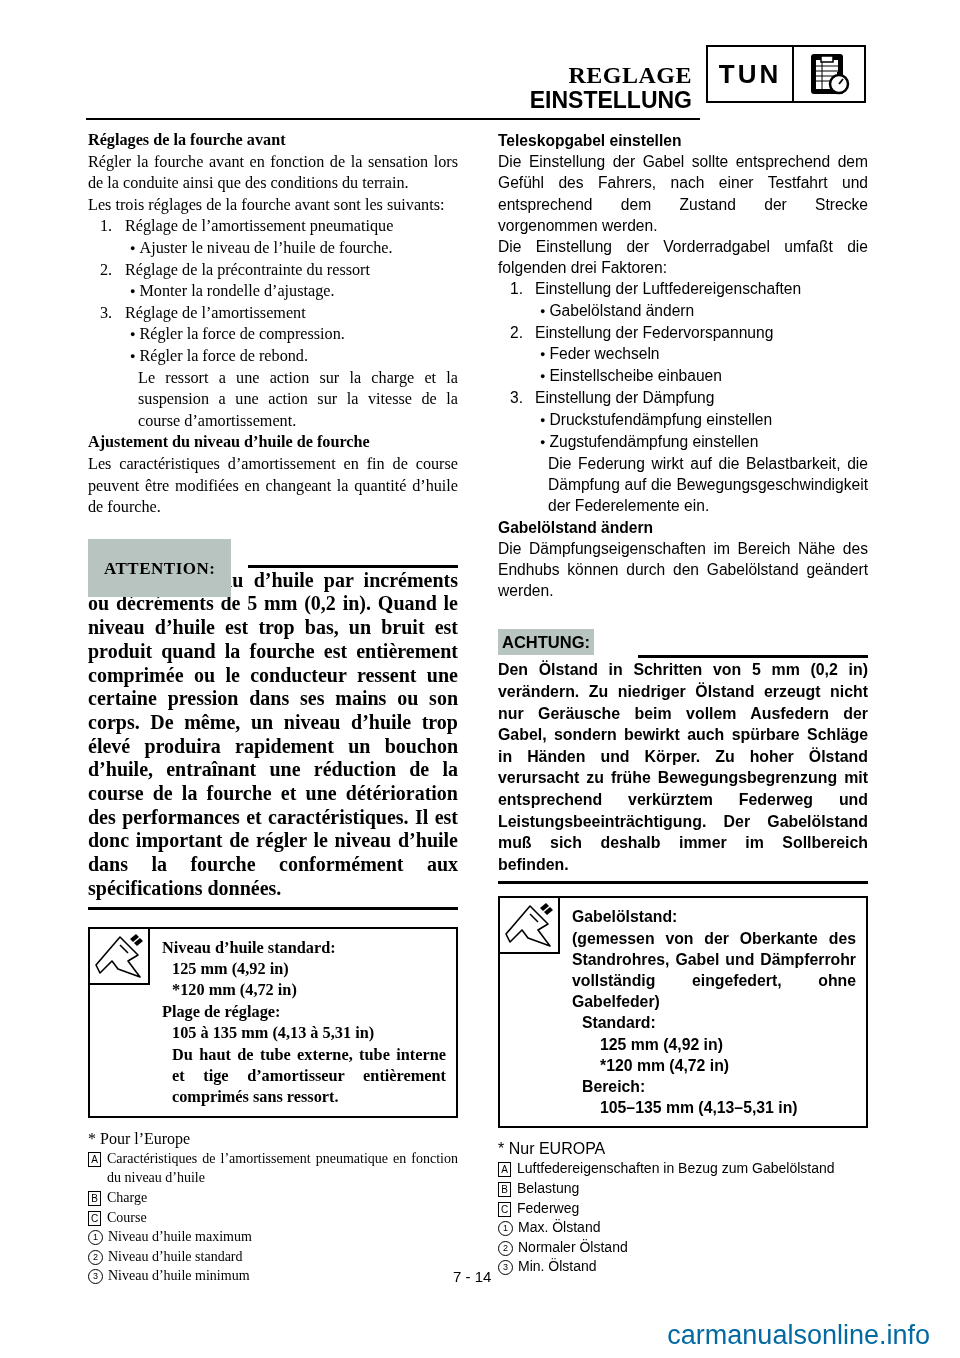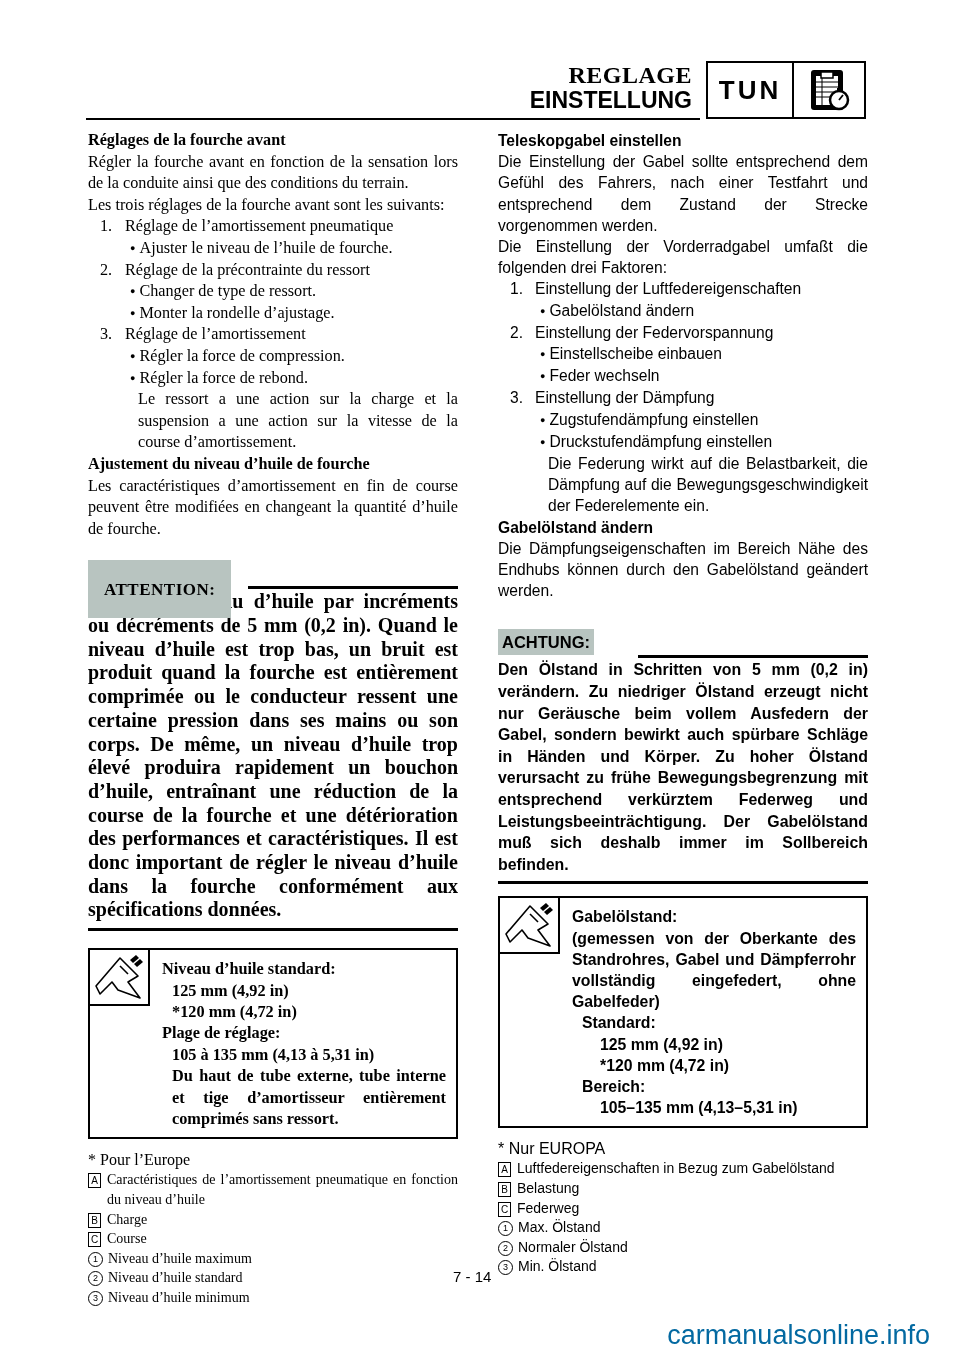--- a/index.html
+++ b/index.html
@@ -2,21 +2,21 @@
 <html><head>
 <meta charset="utf-8">
 <style>
   html, body { margin: 0; padding: 0; background: #ffffff; }
   body { width: 960px; height: 1358px; position: relative; overflow: hidden; color: #000; }
 
   
   .hdr-fr { position: absolute; right: 268px; top: 62px; font-family: "Liberation Serif", serif; font-weight: bold; font-size: 24px; letter-spacing: 0.5px; line-height: 26px; text-align: right; }
   .hdr-de { position: absolute; right: 268px; top: 87px; font-family: "Liberation Sans", sans-serif; font-weight: bold; font-size: 23px; line-height: 26px; text-align: right; }
   .hdr-rule { position: absolute; left: 86px; top: 118px; width: 614px; height: 2px; background: #000; }
-  .hdr-box { position: absolute; left: 706px; top: 61px; width: 160px; height: 58px; border: 2px solid #000; box-sizing: border-box; display: flex; }
+  .hdr-box { position: absolute; left: 706px; top: 45px; width: 160px; height: 58px; border: 2px solid #000; box-sizing: border-box; display: flex; }
   .hdr-tun { width: 84px; border-right: 2px solid #000; display: flex; align-items: center; justify-content: center; font-family: "Liberation Sans", sans-serif; font-weight: bold; font-size: 26px; letter-spacing: 3px; }
   .hdr-icon { flex: 1; display: flex; align-items: center; justify-content: center; }
 
   
   .col { position: absolute; top: 130px; width: 370px; }
   .col-fr { left: 88px; font-family: "Liberation Serif", serif; font-size: 16.2px; line-height: 21.6px; }
   .col-de { left: 498px; font-family: "Liberation Sans", sans-serif; font-size: 15.6px; line-height: 21.2px; }
   p { margin: 0; text-align: justify; }
   .b { font-weight: bold; }
   .num { padding-left: 12px; }
@@ -88,21 +88,20 @@
 
 <div class="col col-fr">
   <p class="b">Réglages de la fourche avant</p>
   <p>Régler la fourche avant en fonction de la sensation lors de la conduite ainsi que des conditions du terrain.</p>
   <p>Les trois réglages de la fourche avant sont les suivants:</p>
 
   <div>
     <div class="num"><span class="n">1.</span><span>Réglage de l’amortissement pneumatique</span></div>
     <div class="bul">Ajuster le niveau de l’huile de fourche.</div>
     <div class="num"><span class="n">2.</span><span>Réglage de la précontrainte du ressort</span></div>
-    <div class="bul">Changer de type de ressort.</div>
     <div class="bul">Monter la rondelle d’ajustage.</div>
     <div class="num"><span class="n">3.</span><span>Réglage de l’amortissement</span></div>
     <div class="bul">Régler la force de compression.</div>
     <div class="bul">Régler la force de rebond.</div>
     <p class="indent">Le ressort a une action sur la charge et la suspension a une action sur la vitesse de la course d’amortissement.</p>
   </div>
 
   <p class="b">Ajustement du niveau d’huile de fourche</p>
   <p>Les caractéristiques d’amortissement en fin de course peuvent être modifiées en changeant la quantité d’huile de fourche.</p>
 
@@ -165,25 +164,25 @@
 
 <div class="col col-de">
   <p class="b">Teleskopgabel einstellen</p>
   <p>Die Einstellung der Gabel sollte entsprechend dem Gefühl des Fahrers, nach einer Testfahrt und entsprechend dem Zustand der Strecke vorgenommen werden.</p>
   <p>Die Einstellung der Vorderradgabel umfaßt die folgenden drei Faktoren:</p>
 
   <div>
     <div class="num"><span class="n">1.</span><span>Einstellung der Luftfedereigenschaften</span></div>
     <div class="bul">Gabelölstand ändern</div>
     <div class="num"><span class="n">2.</span><span>Einstellung der Federvorspannung</span></div>
+    <div class="bul">Feder wechseln</div>
     <div class="bul">Einstellscheibe einbauen</div>
-    <div class="bul">Feder wechseln</div>
     <div class="num"><span class="n">3.</span><span>Einstellung der Dämpfung</span></div>
+    <div class="bul">Druckstufendämpfung einstellen</div>
     <div class="bul">Zugstufendämpfung einstellen</div>
-    <div class="bul">Druckstufendämpfung einstellen</div>
     <p class="indent">Die Federung wirkt auf die Belastbarkeit, die Dämpfung auf die Bewegungsgeschwindigkeit der Federelemente ein.</p>
   </div>
 
   <p class="b">Gabelölstand ändern</p>
   <p>Die Dämpfungseigenschaften im Bereich Nähe des Endhubs können durch den Gabelölstand geändert werden.</p>
 
   <div class="warn-row" style="margin-top:28px">
     <div class="warn-tag">ACHTUNG:</div>
     <div class="warn-line"></div>
   </div>

